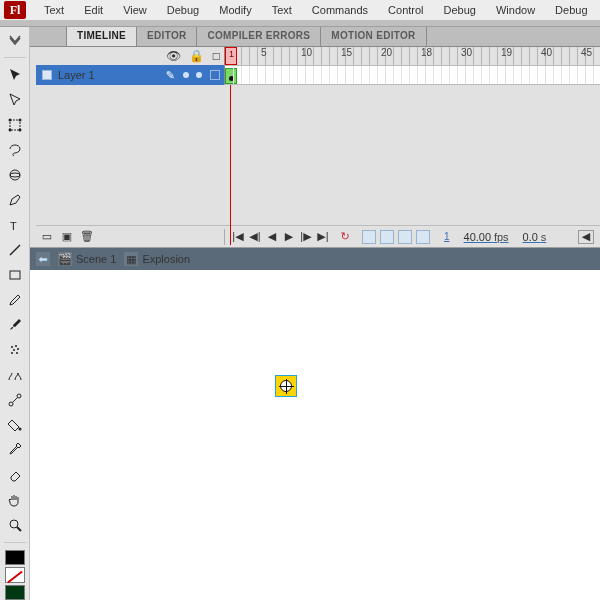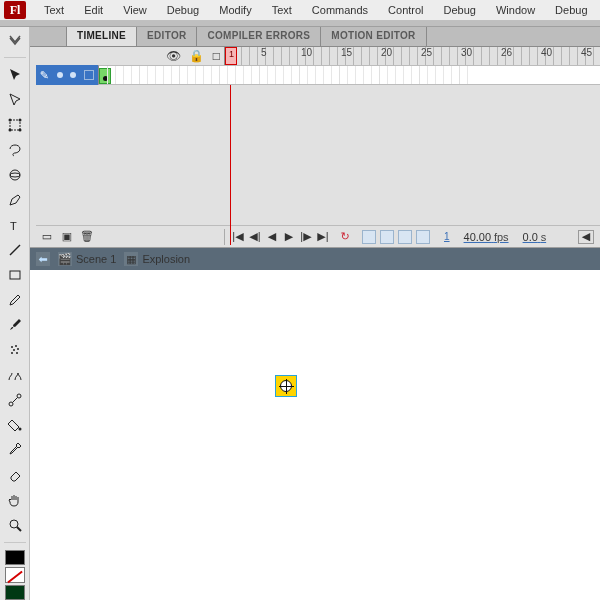--- a/index.html
+++ b/index.html
@@ -283,33 +283,37 @@
                 <div class="ruler-tick" style="left: 328px;"></div>
                 <div class="ruler-tick" style="left: 336px;"></div>
                 <div class="ruler-tick" style="left: 344px;"></div>
                 <div class="ruler-tick" style="left: 352px;"></div>
                 <div class="ruler-tick" style="left: 360px;"></div>
                 <div class="ruler-tick" style="left: 368px;"></div>
                 <div class="ruler-label" style="left: 36px;">5</div>
                 <div class="ruler-label" style="left: 76px;">10</div>
                 <div class="ruler-label" style="left: 116px;">15</div>
                 <div class="ruler-label" style="left: 156px;">20</div>
-                <div class="ruler-label" style="left: 196px;">25</div>
+                <div class="ruler-label" style="left: 196px;">18</div>
                 <div class="ruler-label" style="left: 236px;">30</div>
-                <div class="ruler-label" style="left: 276px;">26</div>
+                <div class="ruler-label" style="left: 276px;">19</div>
                 <div class="ruler-label" style="left: 316px;">40</div>
                 <div class="ruler-label" style="left: 356px;">45</div>
               </div>
             <div class="playhead-head">
               <span style="position:absolute;left:3px;top:1px;font-size:9px;color:#7a0000">1</span>
             </div>
           </div>
         </div>
 
         <div class="layer-row">
+          <div class="layer-name-cell">
+            <span class="page-ic"></span>
+            <span>Layer 1</span>
+          </div>
           <div class="layer-toggle-cell">
             <span class="pen">✎</span>
             <span class="dot"></span>
             <span class="dot"></span>
             <span class="sq"></span>
           </div>
           <div class="frames" id="frames">
             <div class="keyframe-cell">
                 <span class="kdot"></span>
               </div>

